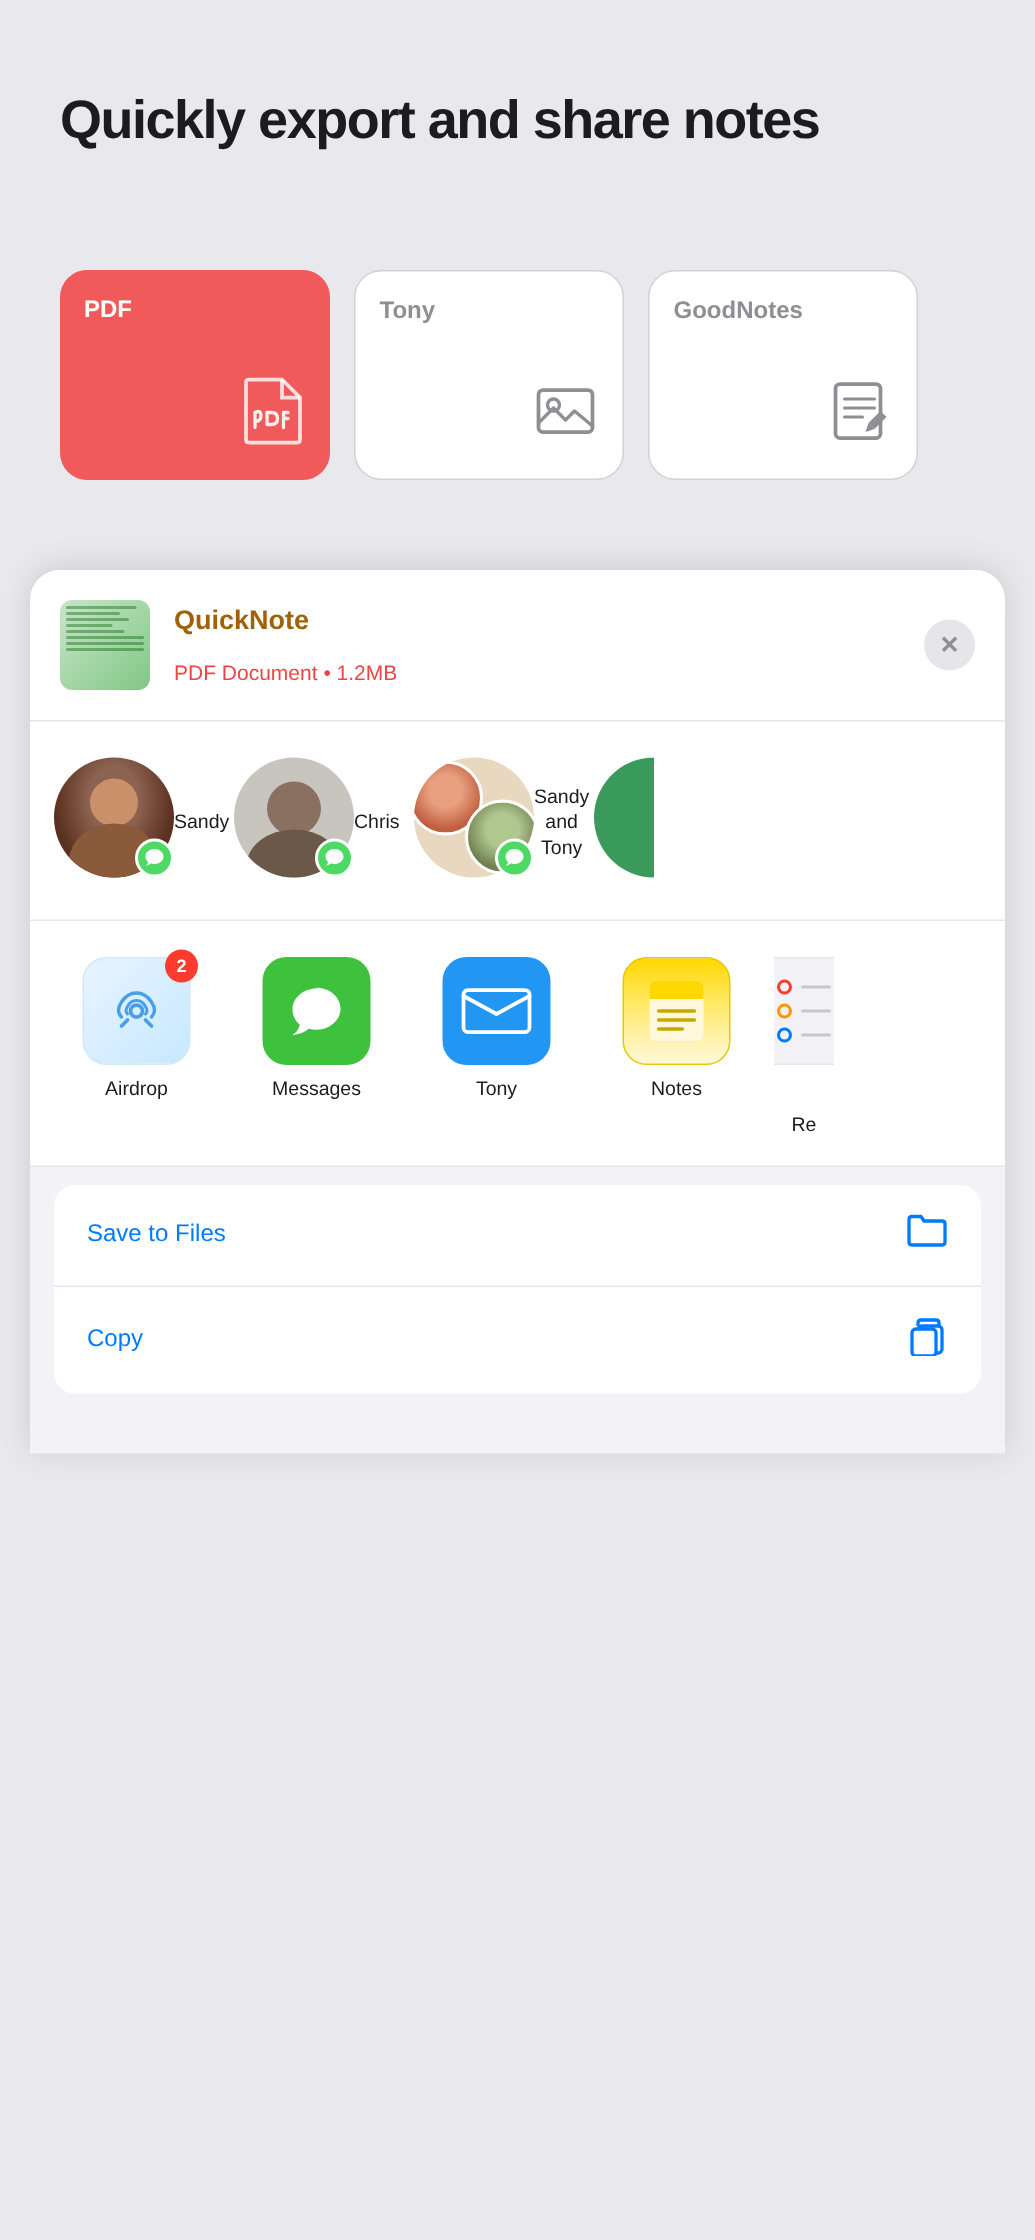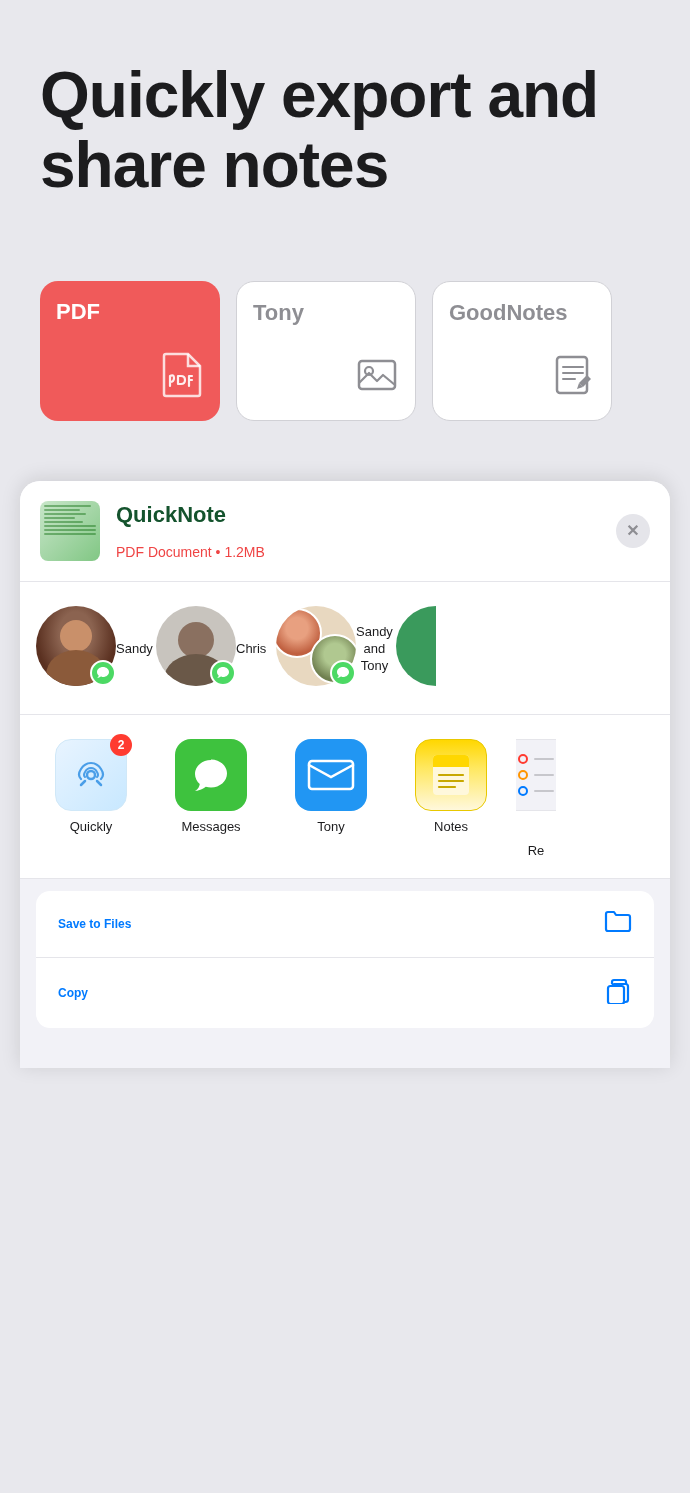--- a/index.html
+++ b/index.html
@@ -11,21 +11,21 @@
       background: #e8e8ed;
       font-family: -apple-system, 'SF Pro Display', 'Helvetica Neue', Arial, sans-serif;
       overflow-x: hidden;
     }
 
     
     .hero {
       padding: 60px 40px 40px 40px;
     }
     .hero-title {
-      font-size: 64px;
+      font-size: 36px;
       font-weight: 800;
       color: #1c1c1e;
       line-height: 1.1;
       letter-spacing: -1px;
     }
 
     
     .export-cards {
       display: flex;
       flex-direction: row;
@@ -49,21 +49,21 @@
     }
     .export-card.image {
       background: #ffffff;
       border: 1.5px solid #d1d1d6;
     }
     .export-card.goodnotes {
       background: #ffffff;
       border: 1.5px solid #d1d1d6;
     }
     .export-card-label {
-      font-size: 22px;
+      font-size: 16px;
       font-weight: 700;
     }
     .export-card.pdf .export-card-label {
       color: #ffffff;
     }
     .export-card.image .export-card-label,
     .export-card.goodnotes .export-card-label {
       color: #8e8e93;
     }
     .export-card-icon {
@@ -128,23 +128,23 @@
     .thumb-line:nth-child(2) { width: 70%; }
     .thumb-line:nth-child(3) { width: 80%; }
     .thumb-line:nth-child(4) { width: 60%; }
     .thumb-line:nth-child(5) { width: 75%; }
 
     .sheet-info {
       margin-left: 16px;
       flex: 1;
     }
     .sheet-app-name {
-      font-size: 22px;
+      font-size: 18px;
       font-weight: 600;
-      color: #14532d;
+      color: #a16207;
     }
     .sheet-doc-info {
       font-size: 14px;
       color: #ef4444;
       margin-top: 16px;
     }
     .sheet-close-btn {
       width: 34px;
       height: 34px;
       border-radius: 50%;
@@ -424,23 +424,23 @@
       align-items: center;
       justify-content: space-between;
       padding: 18px 22px;
       cursor: pointer;
       border-bottom: 1px solid #e5e5ea;
     }
     .action-item:last-child {
       border-bottom: none;
     }
     .action-label {
-      font-size: 12px;
+      font-size: 16px;
       color: #007aff;
-      font-weight: 700;
+      font-weight: 400;
     }
     .action-icon {
       font-size: 24px;
       color: #007aff;
     }
 
     
     .contact-partial {
       width: 40px;
       flex-shrink: 0;
@@ -607,21 +607,21 @@
         <div class="app-icon-wrap airdrop">
           <div class="badge-red">2</div>
           <svg width="40" height="40" viewBox="0 0 40 40">
             <circle cx="20" cy="20" r="4" fill="none" stroke="#4a9ee8" stroke-width="2.5"></circle>
             <path d="M14 26 L10 30" stroke="#4a9ee8" stroke-width="2.5" stroke-linecap="round"></path>
             <path d="M26 26 L30 30" stroke="#4a9ee8" stroke-width="2.5" stroke-linecap="round"></path>
             <path d="M10 24 Q6 20 10 14 Q14 8 20 8 Q26 8 30 14 Q34 20 30 24" fill="none" stroke="#4a9ee8" stroke-width="2.2" stroke-linecap="round"></path>
             <path d="M14 22 Q12 20 14 17 Q16 13 20 13 Q24 13 26 17 Q28 20 26 22" fill="none" stroke="#4a9ee8" stroke-width="2" stroke-linecap="round"></path>
           </svg>
         </div>
-        <span class="app-name">Quickly</span>
+        <span class="app-name">Airdrop</span>
       </div>
 
       <div class="app-item">
         <div class="app-icon-wrap messages">
           <svg width="42" height="42" viewBox="0 0 42 42">
             <path d="M21 6C12.163 6 5 12.268 5 20c0 3.94 1.822 7.497 4.756 10.036-.302 2.336-1.508 5.034-4.756 6.964 0 0 6.332-.336 10.776-4.2 1.64.422 3.382.64 5.224.64 8.837 0 16-6.268 16-14s-7.163-14-16-14z" fill="white"></path>
           </svg>
         </div>
         <span class="app-name">Messages</span>
       </div>

